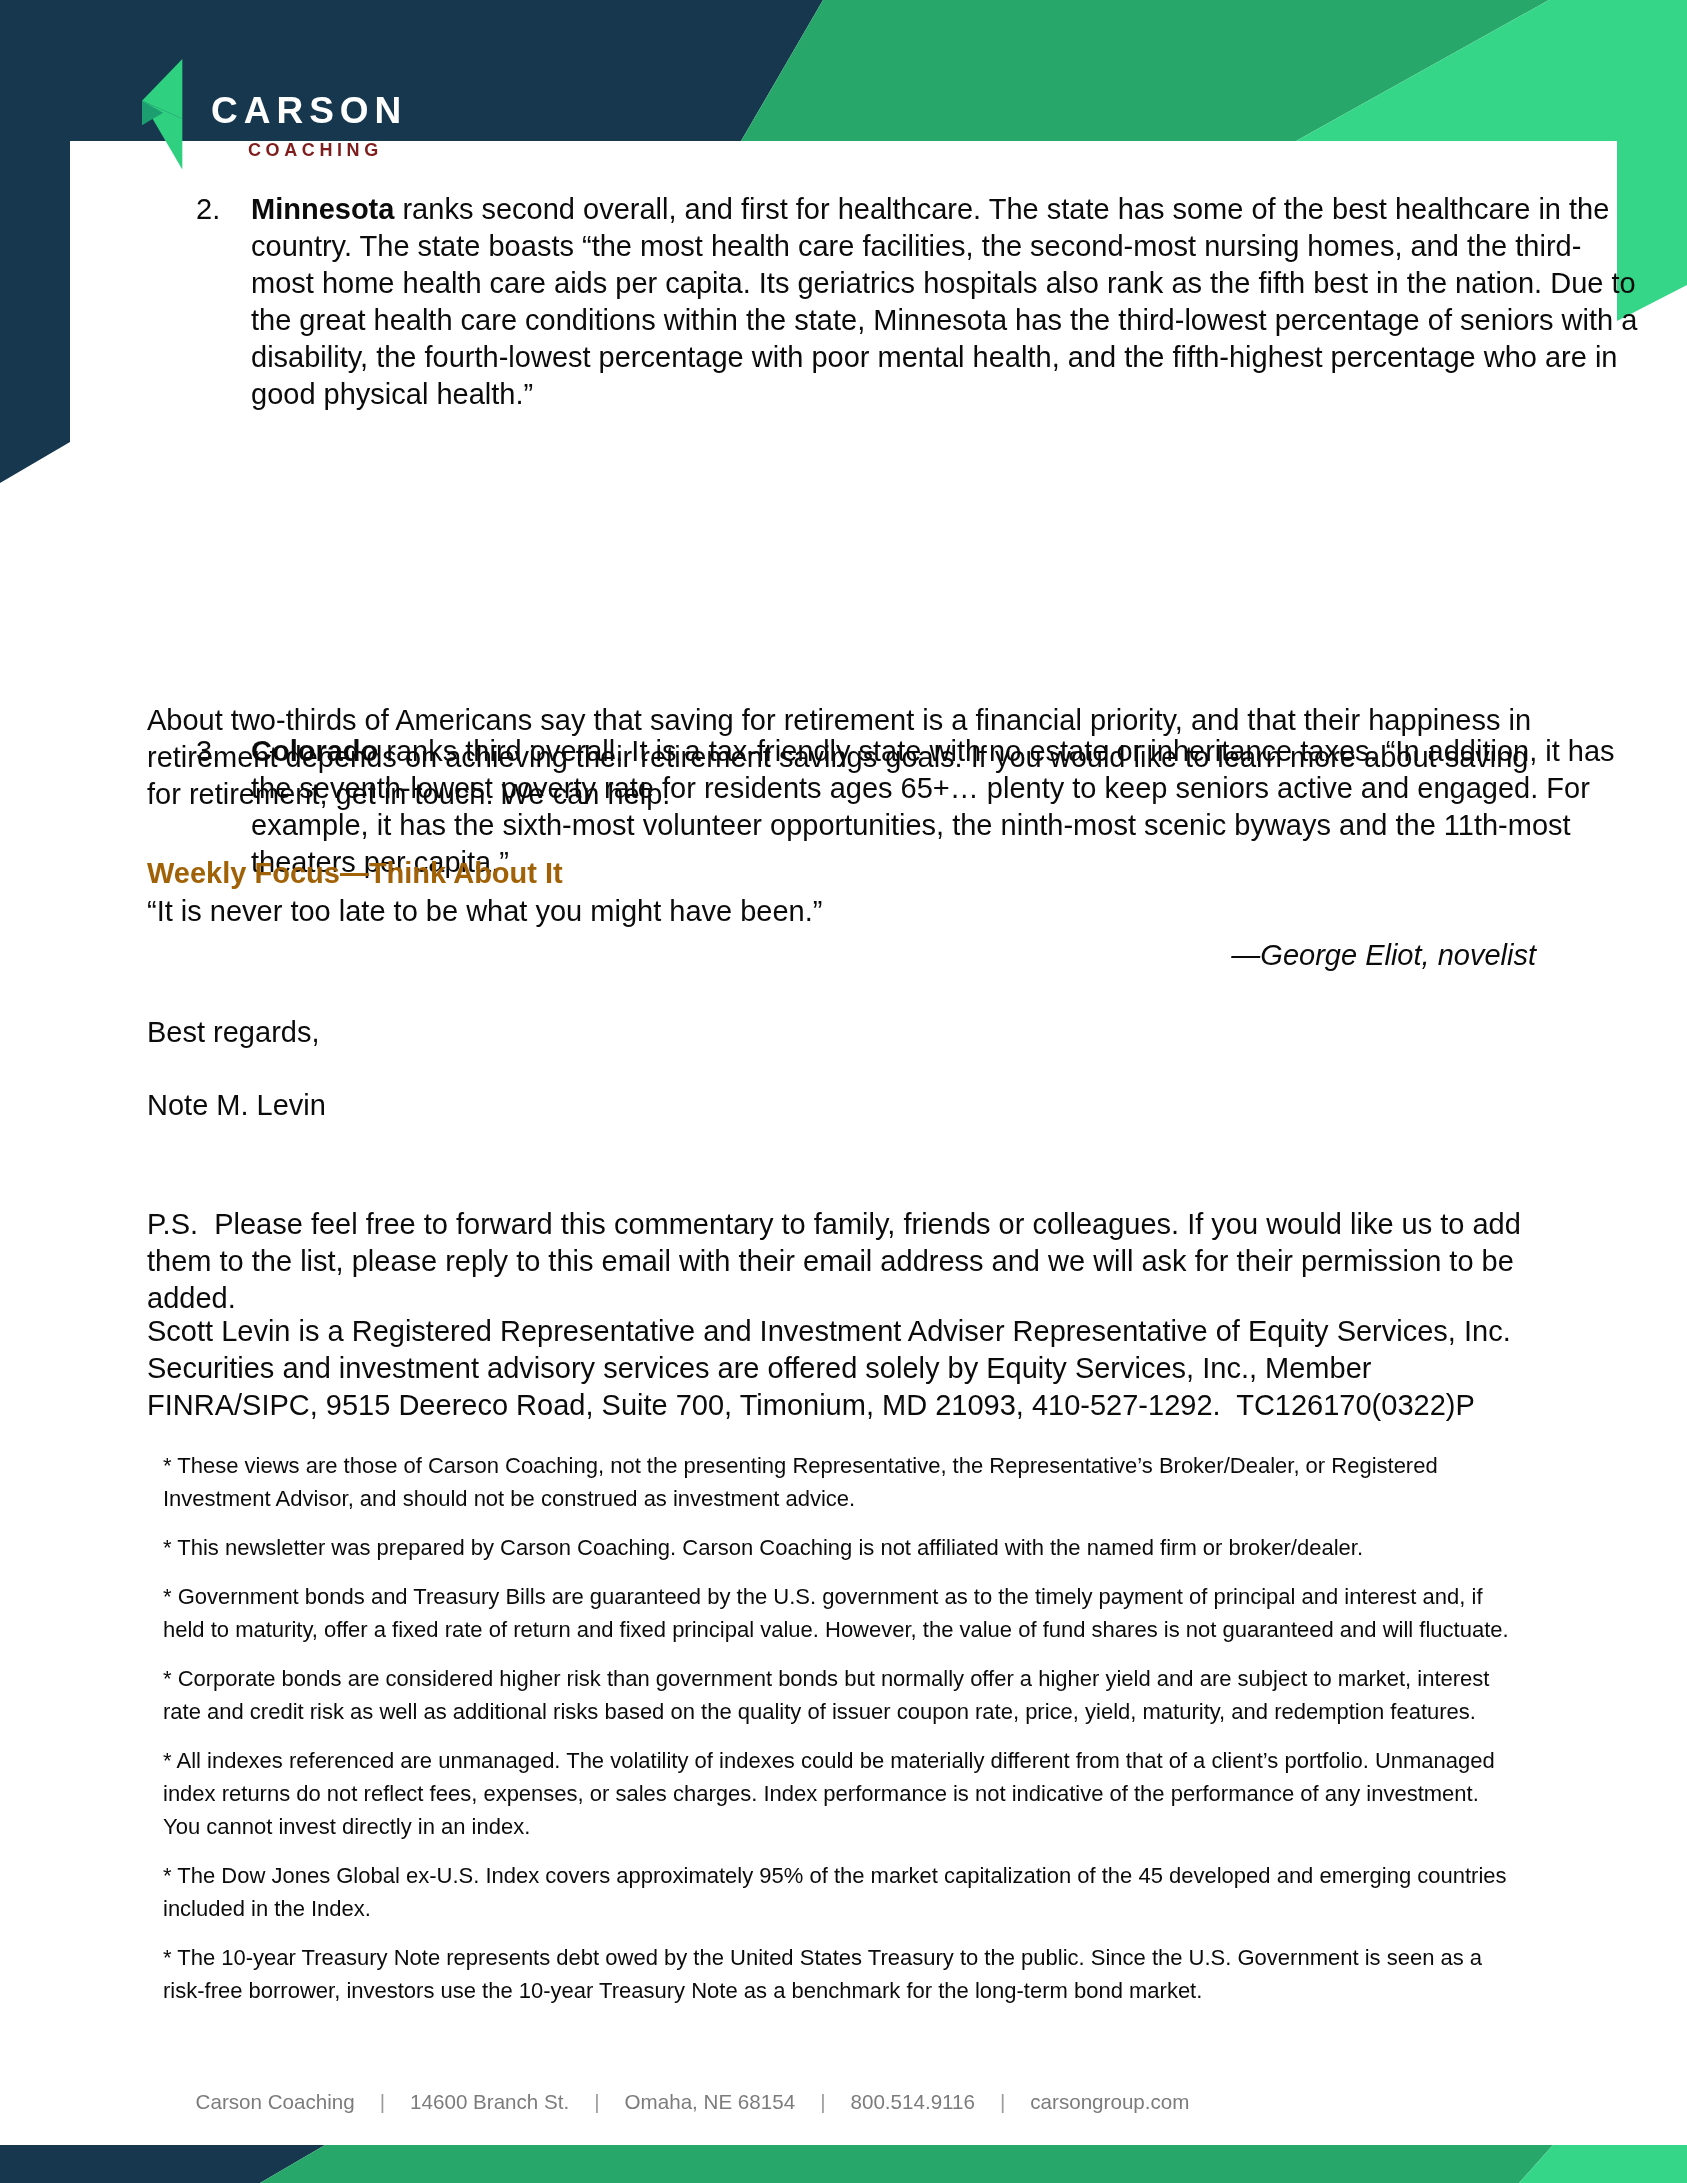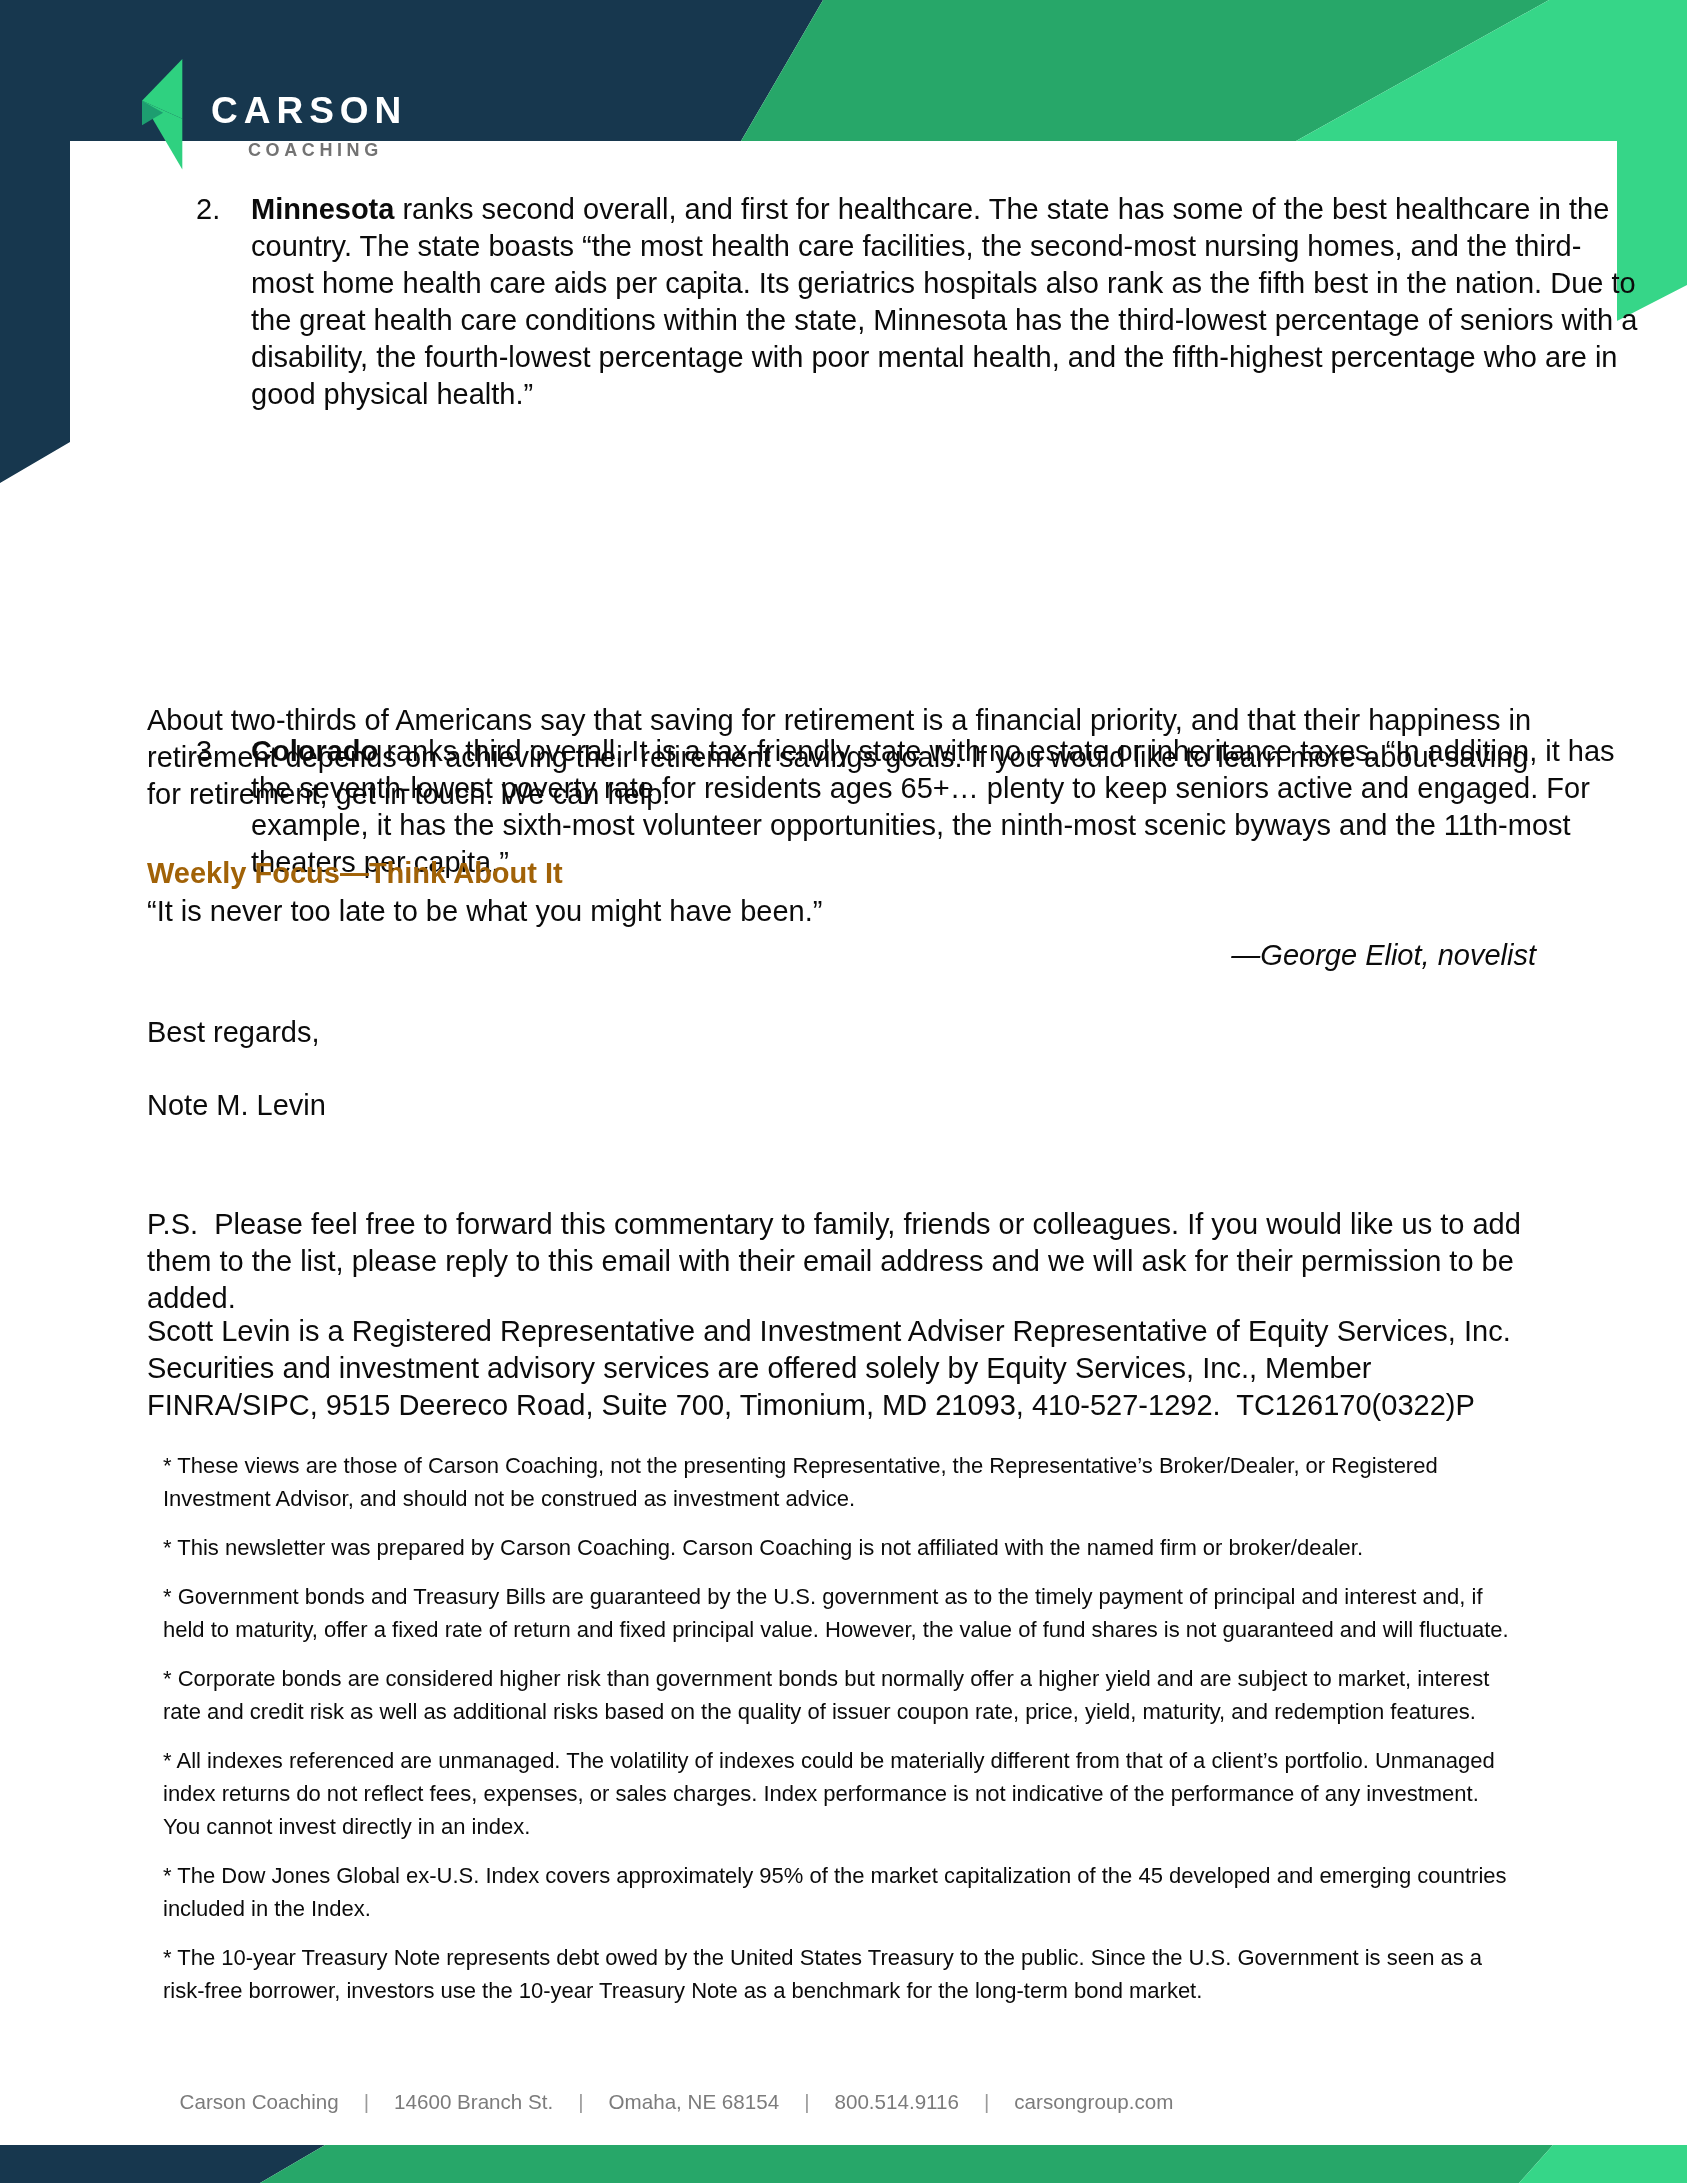--- a/index.html
+++ b/index.html
@@ -39,21 +39,21 @@
   }
   
   .logo{position:absolute;left:142px;top:58px;width:279px;height:117px;z-index:3;}
   .logo-chevron{position:absolute;left:0;top:0;}
   .logo-primary{
     position:absolute;left:69px;top:32px;
     font-size:37px;font-weight:bold;color:#ffffff;letter-spacing:6px;white-space:nowrap;
   }
   .logo-secondary{
     position:absolute;left:106px;top:82px;
-    font-size:18px;font-weight:bold;color:#737373;letter-spacing:4.6px;white-space:nowrap;
+    font-size:18px;font-weight:bold;color:#7f1d1d;letter-spacing:4.6px;white-space:nowrap;
   }
   
   .content{position:absolute;left:147px;top:0;width:1389px;z-index:2;}
   .block{position:absolute;left:0;width:1389px;font-size:29px;line-height:37px;}
   .li{padding-left:104px;position:relative;}
   .li .num{position:absolute;left:49px;top:0;}
   .b-item2{top:191px;}
   .b-item3{top:511px;}
   .b-about{top:702px;}
   .b-wf-heading{top:855px;color:#a16207;font-weight:bold;}
@@ -61,21 +61,21 @@
   .b-wf-attr{top:937px;text-align:right;font-style:italic;}
   .b-closing{top:1014px;}
   .b-name{top:1087px;}
   .b-ps{top:1166px;white-space:pre-wrap;margin-top:40px;}
   .b-rep{top:1313px;white-space:pre-wrap;}
   .b-disclaimers{top:1433px;font-size:22px;line-height:33px;}
   .b-disclaimers p{margin:16px;}
   
   .footer{
     position:absolute;left:0;top:2082px;width:1353px;z-index:2;
-    text-align:center;font-size:20.6px;color:#7C7C7C;line-height:40px;
+    text-align:center;font-size:20.6px;color:#7C7C7C;line-height:40px;padding-left:16px;
   }
   .footer .sep{color:#9a9a9a;padding:0 25px;}
 </style>
 </head>
 <body>
 
 <div class="page">
 
   <div class="shape shape-navy-header"></div>
   <div class="shape shape-green-mid-header"></div>

